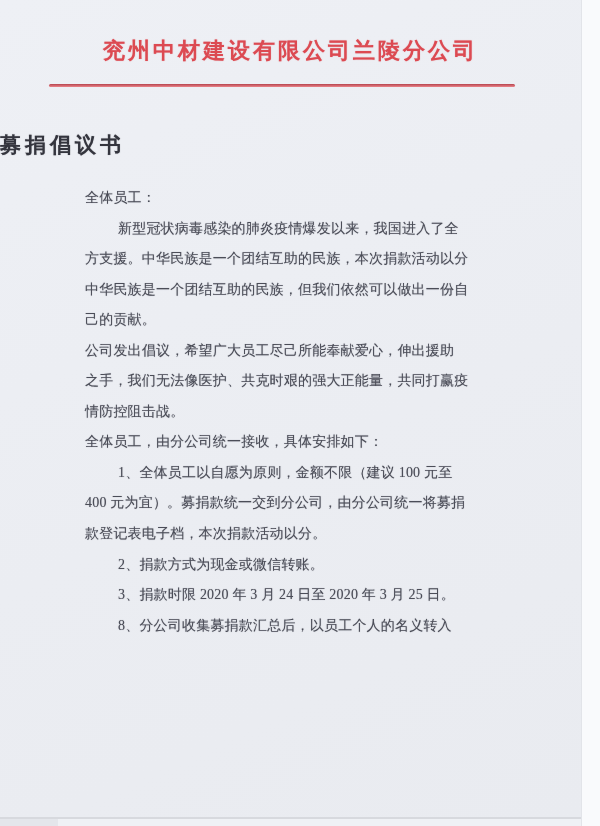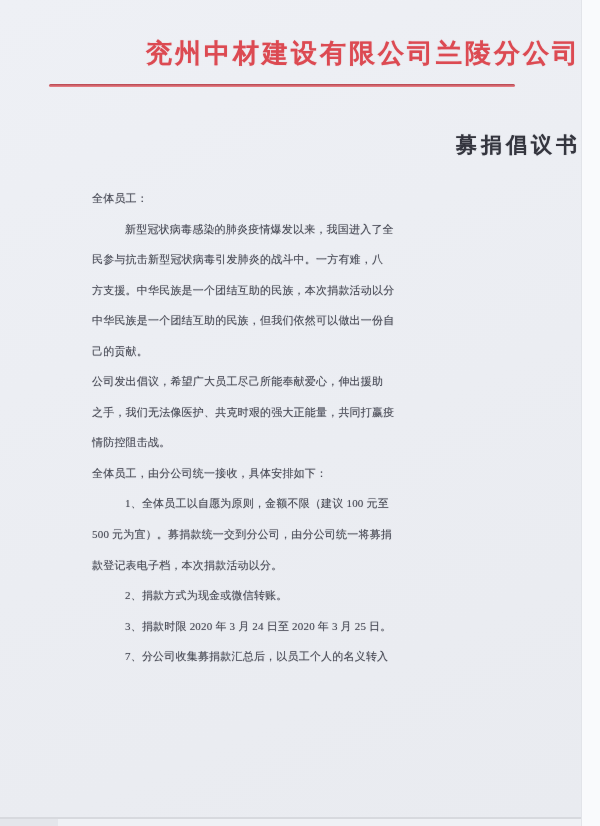--- a/index.html
+++ b/index.html
@@ -37,47 +37,47 @@
     box-sizing: border-box;
   }
   .bottom-corner {
     position: absolute; left: 0; top: 819px;
     width: 58px; height: 7px;
     background: #e4e6eb;
   }
   .company {
     position: absolute; left: 0; top: 36px;
     width: 581px;
-    text-align: right;
-    font-size: 26px;
+    text-align: center;
+    font-size: 22px;
     font-weight: bold;
     letter-spacing: 3px;
     color: #dc4a52;
     text-shadow: 0 0 1px rgba(220,74,82,0.55);
   }
   .redline {
     position: absolute; left: 49px; top: 84px;
     width: 466px; height: 3px;
     border-radius: 1.5px;
     background: linear-gradient(#b4434d, #ec858b);
   }
   .doc-title {
     position: absolute; left: 0; top: 131px;
     width: 581px;
-    text-align: right;
+    text-align: left;
     font-size: 21px;
     font-weight: bold;
     letter-spacing: 4px;
     color: #34353e;
     text-shadow: 0 0 1px rgba(52,53,62,0.5);
   }
   .body-text {
-    position: absolute; left: 92px; top: 183px;
+    position: absolute; left: 85px; top: 183px;
     width: 433px;
-    font-size: 11px;
+    font-size: 14px;
     color: #4b4d58;
     text-shadow: 0 0 1px rgba(75,77,88,0.45);
     letter-spacing: 0.2px;
   }
   .line {
     height: 30.55px;
     line-height: 30.55px;
     white-space: nowrap;
     text-align: left;
   }
@@ -95,34 +95,33 @@
     <div class="company">兖州中材建设有限公司兰陵分公司</div>
 
     <div class="redline"></div>
 
     <div class="doc-title">募捐倡议书</div>
 
     <div class="body-text">
 
     <div class="line">全体员工：</div>
         <div class="line indent">新型冠状病毒感染的肺炎疫情爆发以来，我国进入了全</div>
-        <div class="line">民参与抗击新型冠状病毒引发肺炎的战斗中。一方有难，八</div>
         <div class="line">方支援。中华民族是一个团结互助的民族，本次捐款活动以分</div>
         <div class="line">中华民族是一个团结互助的民族，但我们依然可以做出一份自</div>
         <div class="line">己的贡献。</div>
         <div class="line">公司发出倡议，希望广大员工尽己所能奉献爱心，伸出援助</div>
         <div class="line">之手，我们无法像医护、共克时艰的强大正能量，共同打赢疫</div>
         <div class="line">情防控阻击战。</div>
         <div class="line">全体员工，由分公司统一接收，具体安排如下：</div>
         <div class="line indent">1、全体员工以自愿为原则，金额不限（建议 100 元至</div>
-        <div class="line">500 元为宜）。募捐款统一交到分公司，由分公司统一将募捐</div>
+        <div class="line">400 元为宜）。募捐款统一交到分公司，由分公司统一将募捐</div>
         <div class="line">款登记表电子档，本次捐款活动以分。</div>
         <div class="line indent">2、捐款方式为现金或微信转账。</div>
         <div class="line indent">3、捐款时限 2020 年 3 月 24 日至 2020 年 3 月 25 日。</div>
-        <div class="line indent">7、分公司收集募捐款汇总后，以员工个人的名义转入</div>
+        <div class="line indent">8、分公司收集募捐款汇总后，以员工个人的名义转入</div>
       </div>
 
   </div>
 
   <div class="right-strip"></div>
   <div class="bottom-strip"></div>
   <div class="bottom-corner"></div>
 
 </div>
 

